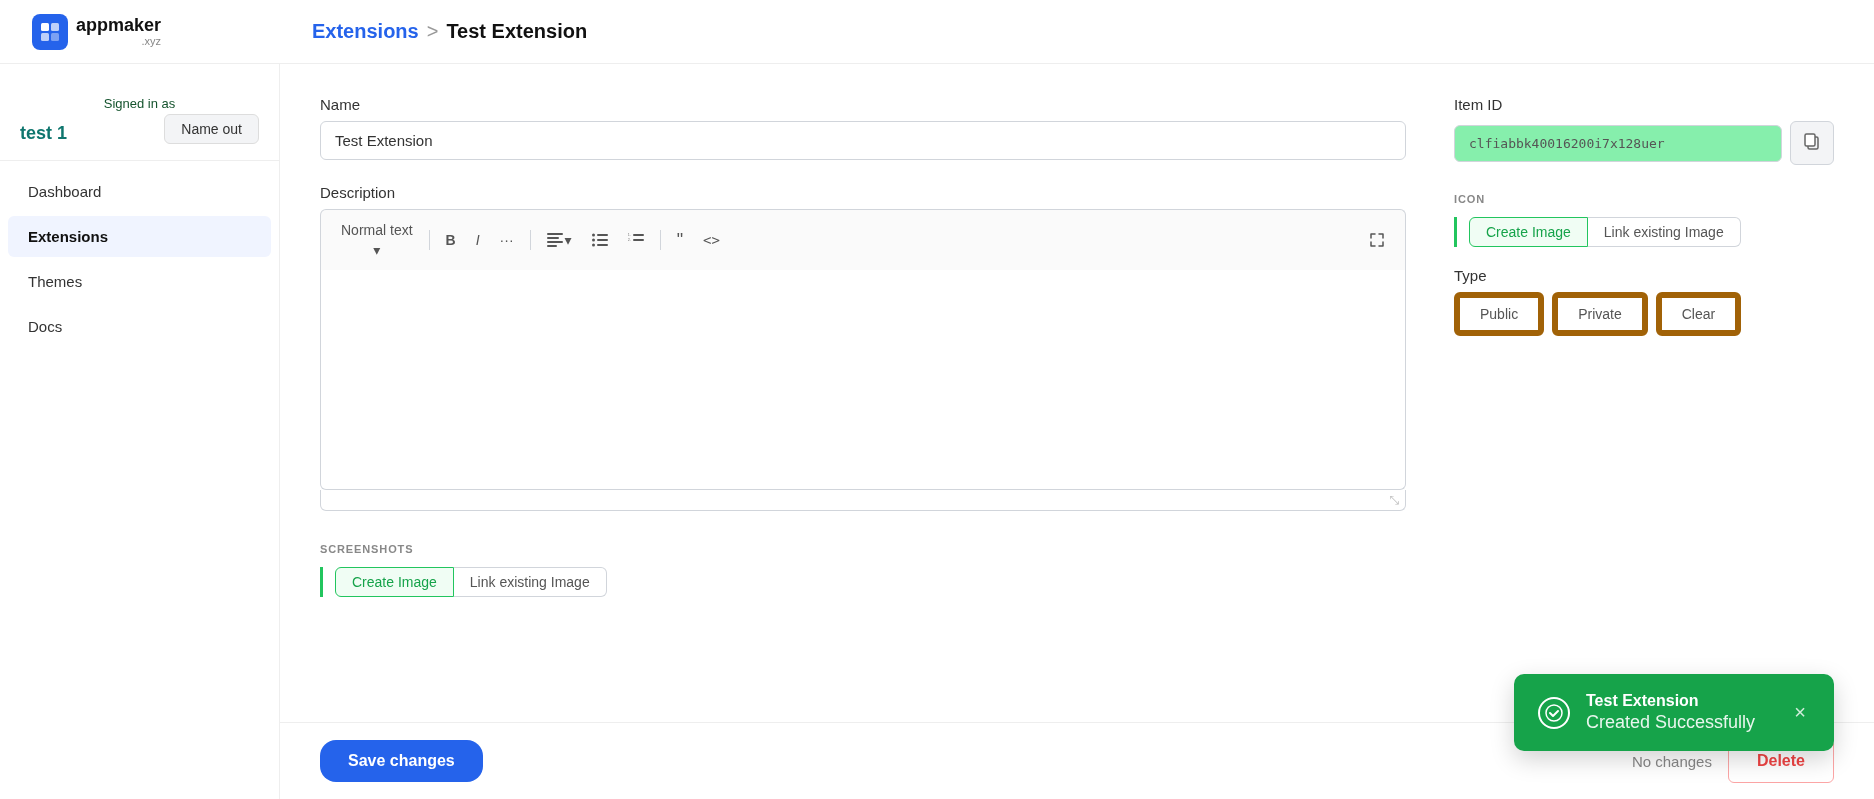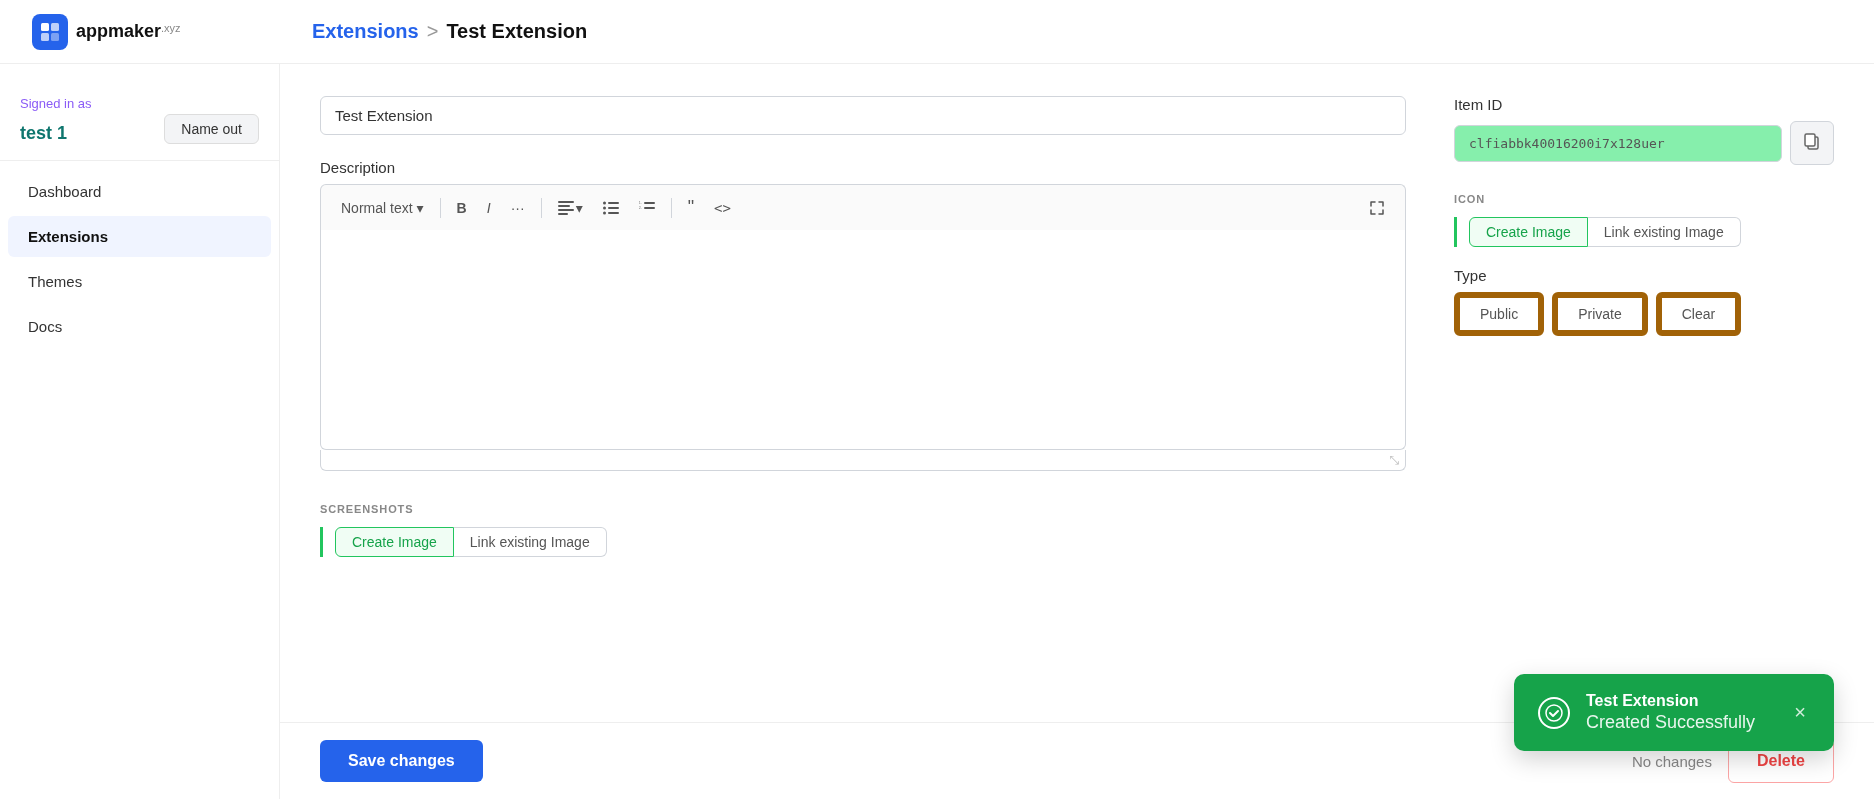--- a/index.html
+++ b/index.html
@@ -24,21 +24,21 @@
     }
     .logo-icon {
       width: 36px; height: 36px;
       background: #2563eb;
       border-radius: 8px;
       display: flex; align-items: center; justify-content: center;
       color: #fff;
       font-size: 18px;
       font-weight: bold;
     }
-    .logo-text { display: flex; flex-direction: row; }
+    .logo-text { display: flex; flex-direction: column; text-align: right; }
     .logo-name { font-size: 18px; font-weight: 700; color: #111; line-height: 1.1; }
     .logo-sub { font-size: 11px; color: #888; }
     .breadcrumb {
       display: flex;
       align-items: center;
       gap: 8px;
       font-size: 20px;
       font-weight: 600;
     }
     .breadcrumb-link { color: #2563eb; cursor: pointer; }
@@ -55,21 +55,21 @@
       border-right: 1px solid #eee;
       padding: 16px 0;
       display: flex;
       flex-direction: column;
     }
     .user-section {
       padding: 16px 20px;
       border-bottom: 1px solid #eee;
       margin-bottom: 8px;
     }
-    .signed-in-label { font-size: 13px; color: #8b5cf6; }
+    .signed-in-label { font-size: 13px; color: #14532d; text-align: center; }
     .signed-in-user { font-size: 18px; font-weight: 700; color: #0f766e; margin-top: 12px; }
     .sign-out-btn {
       margin-top: 4px;
       float: right;
       margin-top: -30px;
       padding: 6px 16px;
       background: #f3f4f6;
       border: 1px solid #ddd;
       border-radius: 6px;
       cursor: pointer;
@@ -144,20 +144,21 @@
       display: flex;
       align-items: center;
       gap: 4px;
       padding: 4px 8px;
       background: none;
       border: none;
       cursor: pointer;
       font-size: 14px;
       color: #555;
       border-radius: 4px;
+      flex-direction: column;
     }
 
     
     .screenshots-section { margin-top: 32px; }
     .section-label {
       font-size: 11px;
       font-weight: 700;
       letter-spacing: 0.08em;
       color: #888;
       text-transform: uppercase;
@@ -189,21 +190,21 @@
       display: flex;
       align-items: center;
       gap: 16px;
       background: #fff;
     }
     .save-btn {
       padding: 12px 28px;
       background: #2563eb;
       color: #fff;
       border: none;
-      border-radius: 6px;
+      border-radius: 16px;
       font-size: 16px;
       font-weight: 600;
       cursor: pointer;
     }
     .no-changes-text {
       font-size: 15px;
       color: #888;
       margin-left: auto;
     }
     .delete-btn {
@@ -370,20 +371,21 @@
       <div class="nav-item active">Extensions</div>
       <div class="nav-item">Themes</div>
       <div class="nav-item">Docs</div>
     </div>
 
     <div style="flex:1; display:flex; flex-direction:column; overflow:hidden;">
       <div class="content-area">
         <div class="form-grid">
 
           <div class="left-col">
+            <div class="field-label">Name</div>
             <input class="text-input" type="text" value="Test Extension" style="">
 
             <div class="description-section">
               <div class="field-label">Description</div>
               <div class="editor-toolbar">
                 <button class="toolbar-dropdown">
                   <span>Normal text</span>
                   <span>▾</span>
                 </button>
                 <div class="toolbar-sep"></div>

